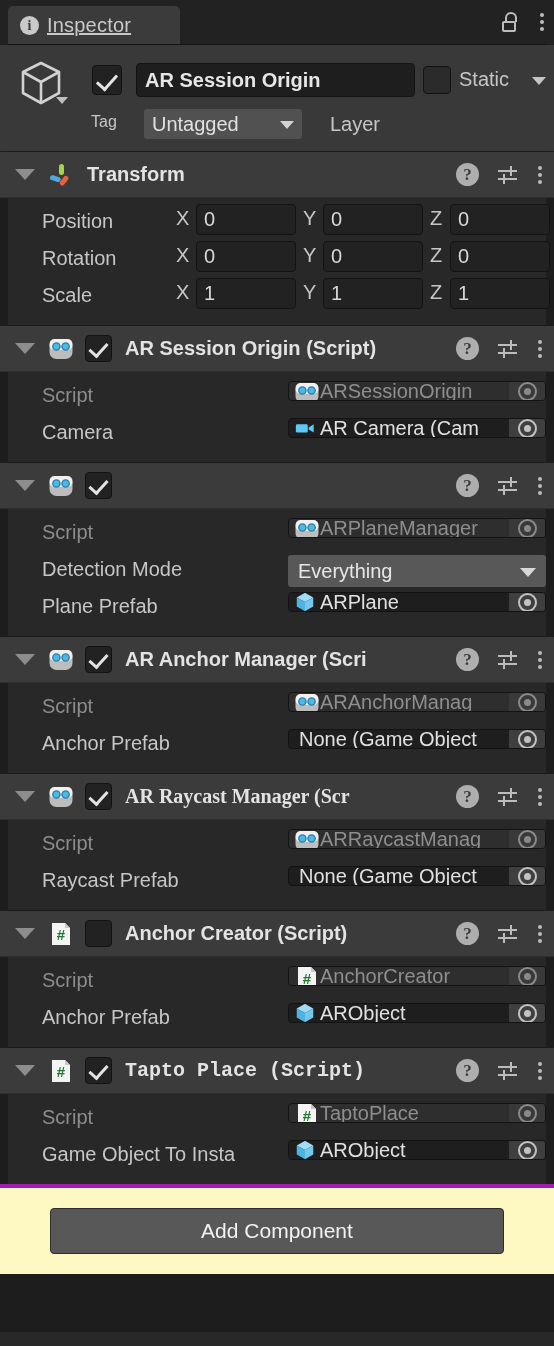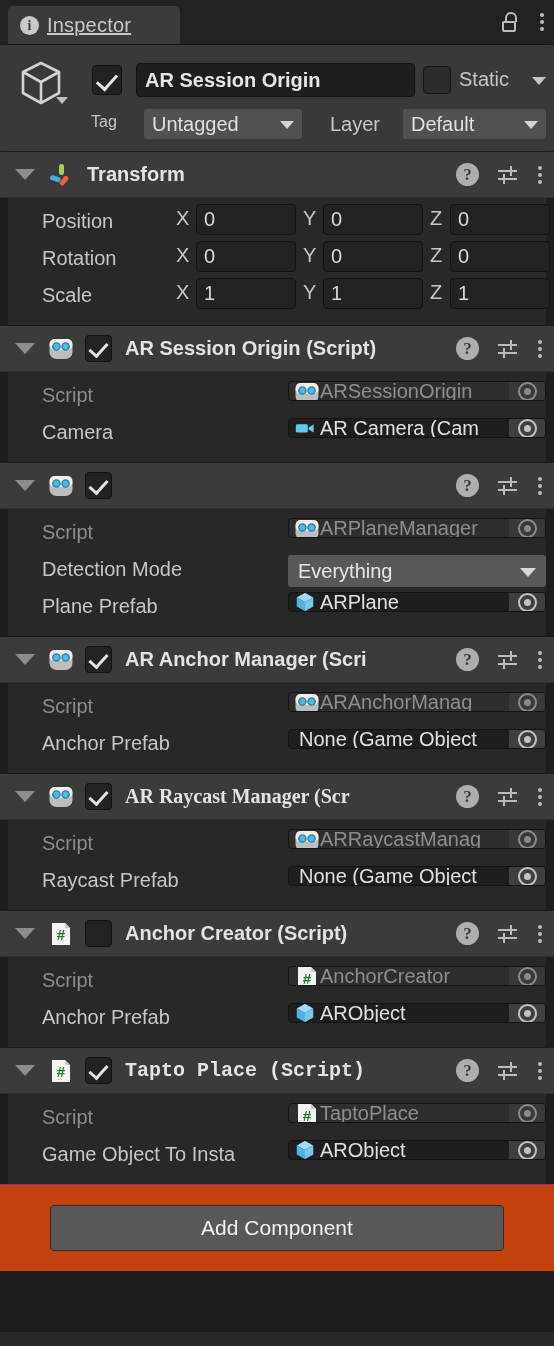--- a/index.html
+++ b/index.html
@@ -180,21 +180,21 @@
     color: #e6e6e6; font-size: 20px; line-height: 32px; padding: 0 10px;
     box-sizing: border-box; overflow: hidden; white-space: nowrap;
   }
   .enum-dd .caret {
     position: absolute; right: 10px; top: 13px; width: 0; height: 0;
     border-left: 8px solid transparent; border-right: 8px solid transparent;
     border-top: 9px solid #d8d8d8;
   }
 
   
-  .footer { background: #c2410c; border-top: 1px solid #a21caf; height: 86px; position: relative; }
+  .footer { background: #fef9c3; border-top: 4px solid #a21caf; height: 86px; position: relative; }
   .add-comp {
     position: absolute; left: 50px; top: 20px; width: 454px; height: 46px;
     background: #585858; border: 1px solid #2d2d2d; border-radius: 4px;
     color: #f2f2f2; font-size: 21px; line-height: 44px; text-align: center;
     box-sizing: border-box;
   }
   .bottom-strip { position: absolute; left: 0; bottom: 0; width: 554px; height: 14px; background: #282828; }
   .edge-l { position: absolute; left: 0; top: 44px; width: 8px; bottom: 0; background: #1d1d1d; }
   .edge-r { position: absolute; right: 0; top: 44px; width: 8px; bottom: 0; background: #1d1d1d; }
 </style>
@@ -243,24 +243,20 @@
     <span class="static-lbl">Static</span>
     <span class="static-arrow"></span>
 
     <div class="tag-row">
       <span class="lbl-tag">Tag</span>
       <div class="dd" id="tag-dd">
         <span>Untagged</span>
         <span class="caret"></span>
       </div>
       <span class="lbl-layer">Layer</span>
-      <div class="dd" id="layer-dd">
-        <span>Default</span>
-        <span class="caret"></span>
-      </div>
     </div>
   </div>
 
   <div id="components">
       <div class="comp">
         <div class="comp-header">
           <span class="foldout"></span>
           <span class="comp-icon"><svg viewBox="0 0 26 26" width="26" height="26">
               <rect x="11" y="2" width="5" height="11" rx="2.5" fill="#a5d34b"></rect>
               <rect x="2" y="14" width="11" height="5" rx="2.5" fill="#4fa8dd" transform="rotate(18 7 16)"></rect>

